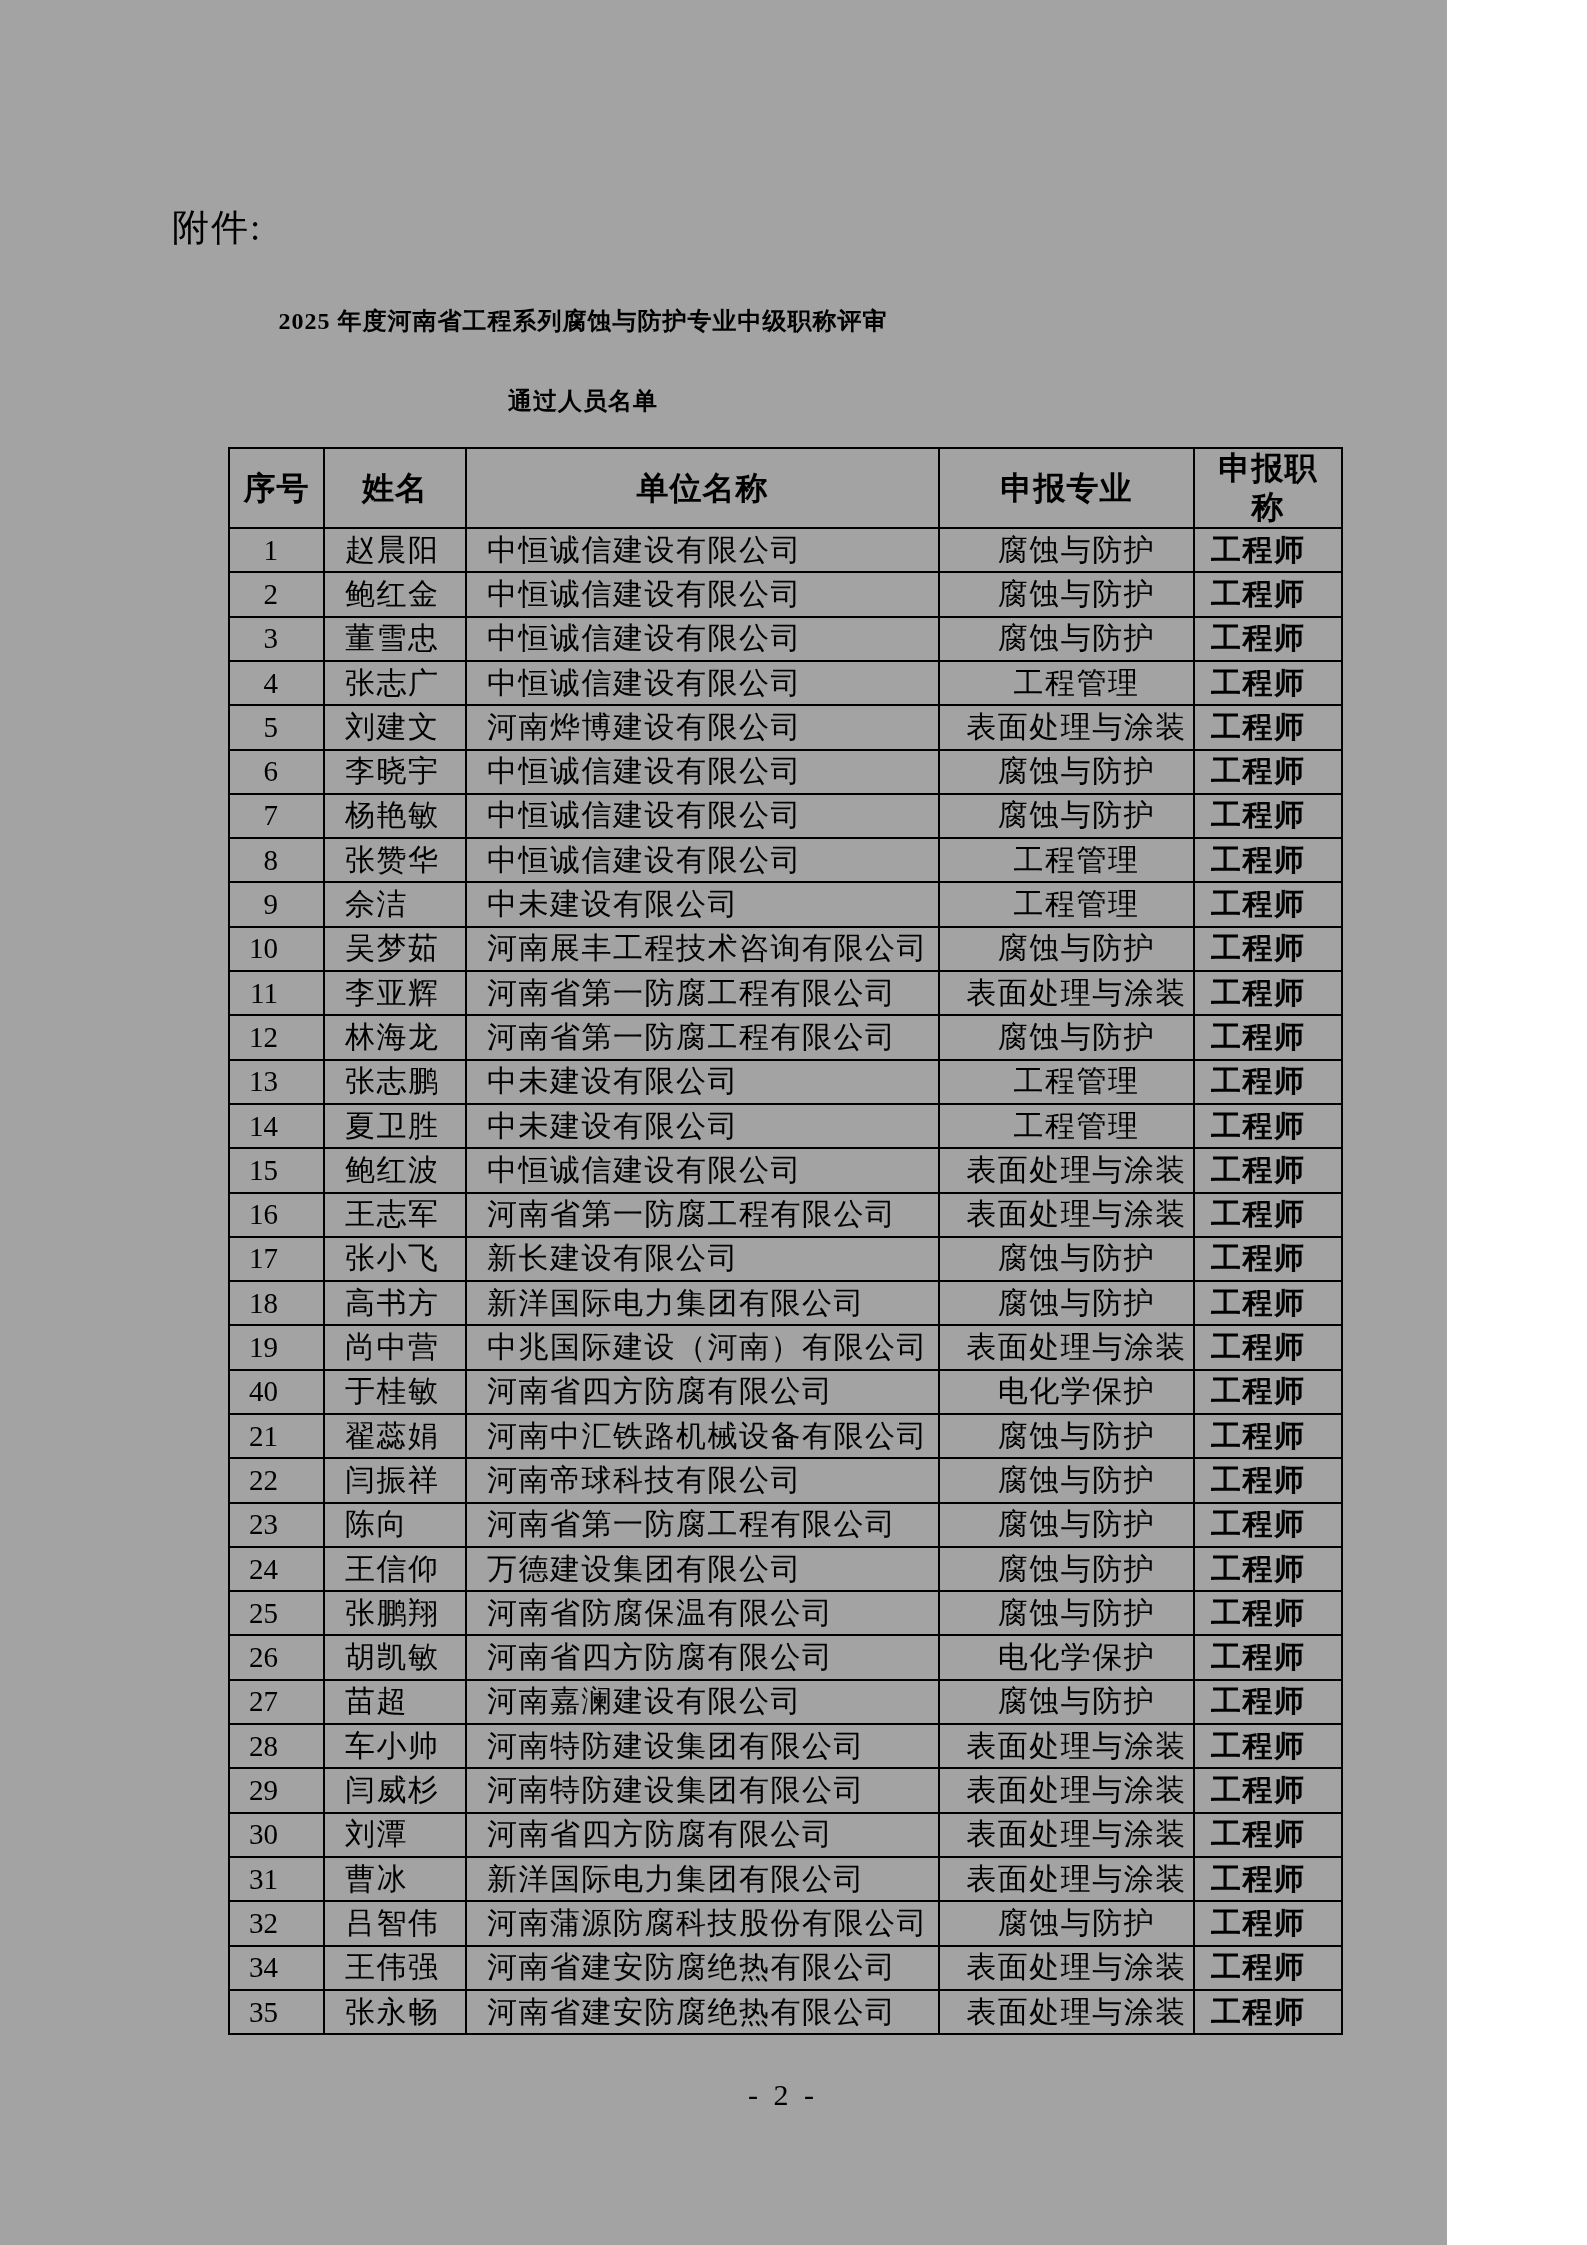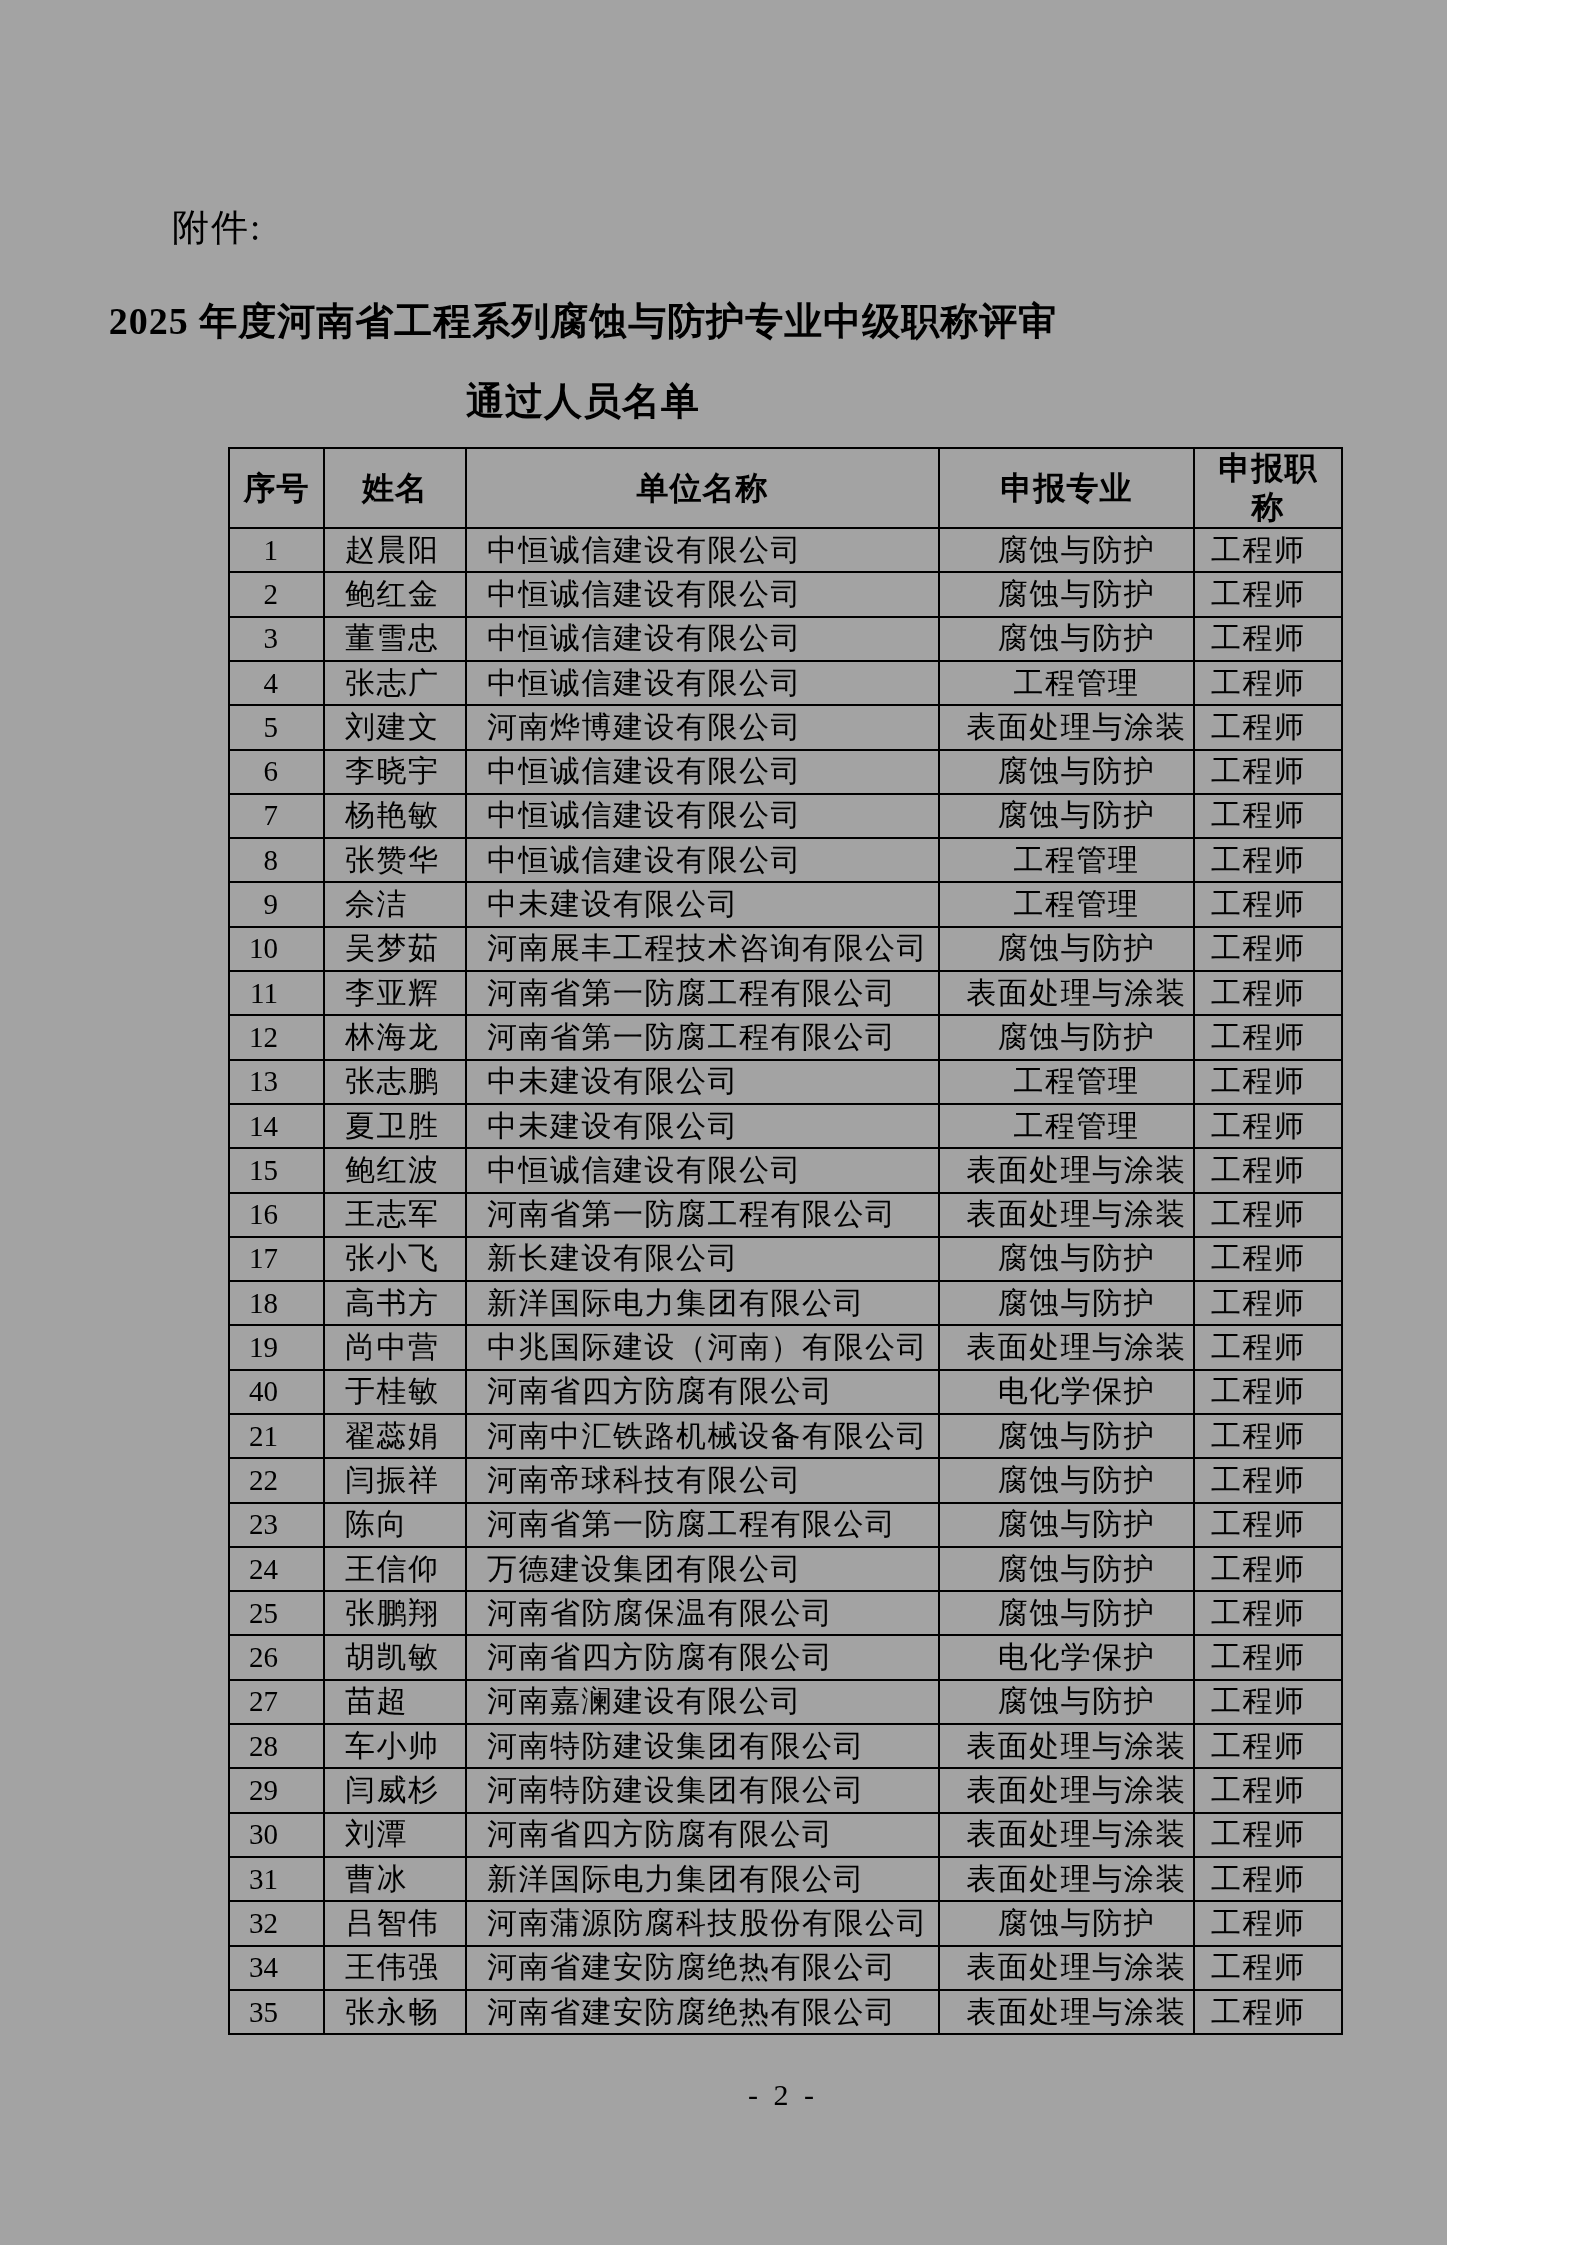--- a/index.html
+++ b/index.html
@@ -25,21 +25,21 @@
   }
   .title-wrap {
     position: absolute;
     left: 0;
     top: 281px;
     width: 1166px;
     text-align: center;
     font-weight: bold;
   }
   .title-line {
-    font-size: 38px;
+    font-size: 24px;
     line-height: 80px;
     letter-spacing: 1px;
     white-space: nowrap;
   }
   table.doc-table {
     position: absolute;
     left: 228px;
     top: 447px;
     width: 1113px;
     border-collapse: collapse;
@@ -73,21 +73,21 @@
   }
   .doc-table td.c0 {
     text-align: right;
     padding-right: 45px;
     font-size: 29px;
     letter-spacing: 0;
   }
   .doc-table td.c1 { padding-left: 20px; }
   .doc-table td.c2 { padding-left: 20px; border-radius: 10px; }
   .doc-table td.c3 { padding-left: 20px; text-align: center; }
-  .doc-table td.c4 { padding-left: 16px; }
+  .doc-table td.c4 { padding-left: 16px; font-weight: bold; }
   .footer {
     position: absolute;
     left: 0;
     top: 2078px;
     width: 1566px;
     text-align: center;
     font-size: 30px;
     letter-spacing: 4px;
   }
 </style>

